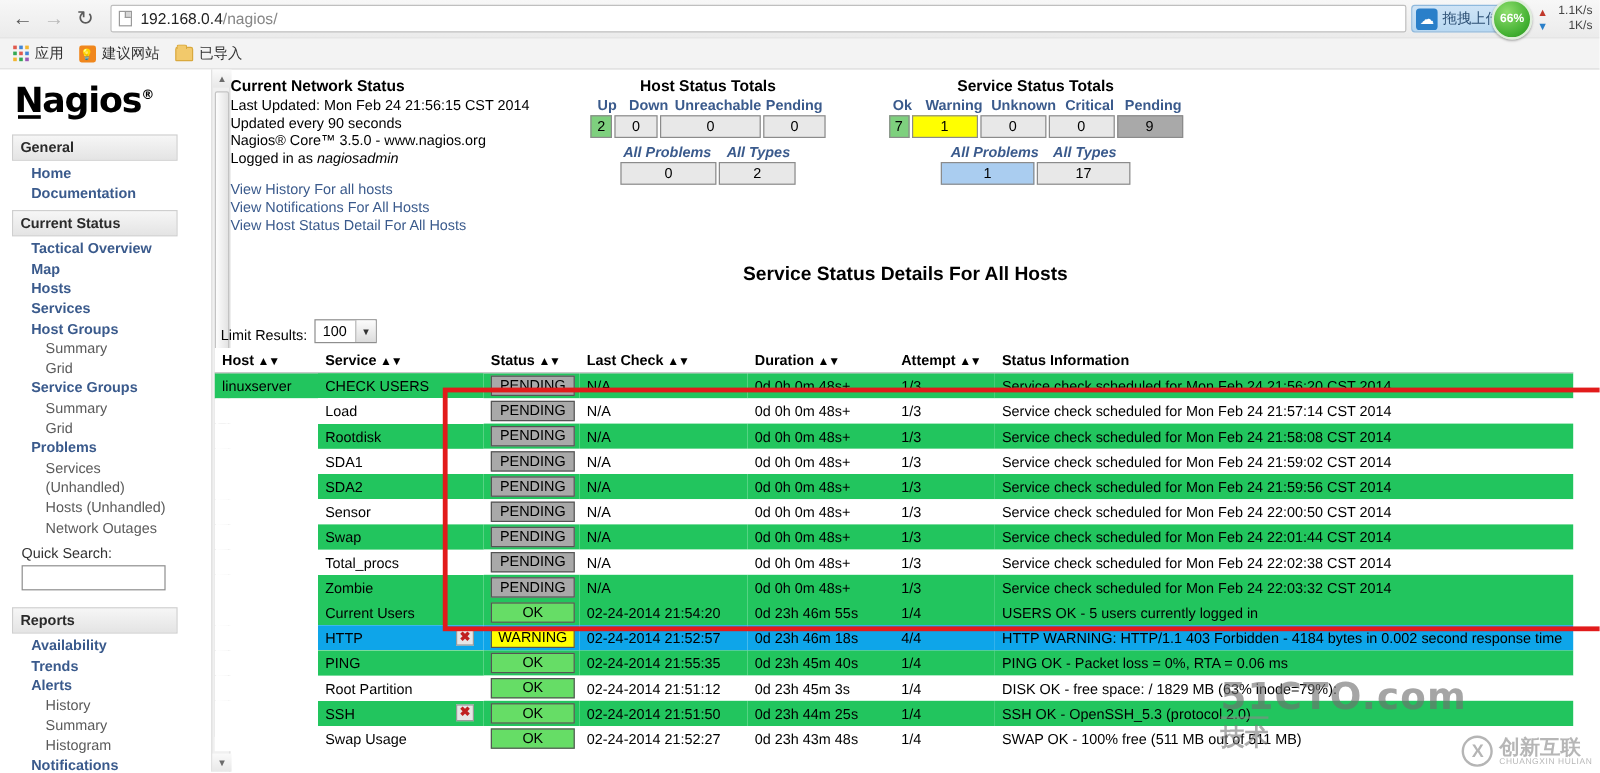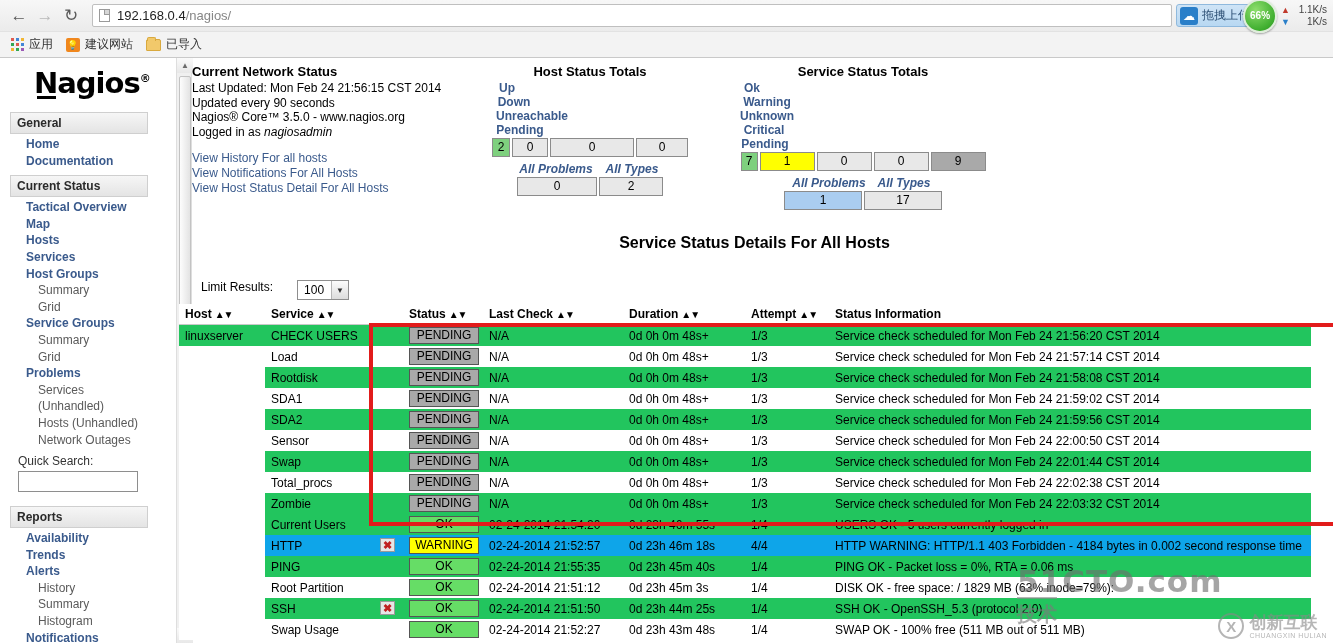--- a/index.html
+++ b/index.html
@@ -184,21 +184,20 @@
     font-size: 12px;
   }
   #nagios-logo {
     font-family: "DejaVu Sans", sans-serif;
     font-weight: bold;
     font-size: 29px;
     letter-spacing: -1px;
     color: #000;
     padding: 8px 0 6px 12px;
     position: relative;
-    margin-left: 22px;
   }
   #nagios-logo .reg { font-size: 11px; vertical-align: super; }
   #nagios-logo .ul {
     position: absolute;
     left: 15px; top: 38px;
     width: 19px; height: 3px;
     background: #000;
   }
   .nav-section-head {
     margin: 6px 28px 2px 10px;
@@ -296,21 +295,21 @@
     line-height: 15px;
   }
 
   .totals-block { text-align: center; }
   #host-totals { width: 196px; flex: 0 0 196px; }
   #svc-totals { width: 250px; flex: 0 0 250px; margin-left: 50px; }
   .totals-title {
     font-weight: bold; font-size: 13px;
     margin-bottom: 2px;
   }
-  .totals-head-row { display: flex; justify-content: space-between; gap: 0; flex-direction: column; }
+  .totals-head-row { display: flex; justify-content: space-between; gap: 0; }
   .totals-head-row span {
     color: #3a5a8c;
     font-size: 12px;
     font-weight: bold;
     text-align: center;
   }
   .totals-val-row { display: flex; justify-content: center; gap: 2px; margin-top: 1px; }
   .tot-cell {
     border: 1px solid #8b8b8b;
     font-size: 12px;
@@ -336,23 +335,23 @@
   #page-title {
     text-align: center;
     font-weight: bold;
     font-size: 16px;
     margin-top: 24px;
     color: #000;
   }
 
   #limit-row {
     display: flex;
-    align-items: flex-start;
-    margin: 28px 0 4px 25px;
-    gap: 24px;
+    align-items: flex-end;
+    margin: 28px 0 4px 8px;
+    gap: 6px;
     font-size: 12px;
   }
   #limit-select {
     display: flex;
     align-items: center;
     border: 1px solid #8e8e8e;
     background: #fff;
     height: 20px;
     padding: 0 0 0 6px;
     font-size: 12px;

